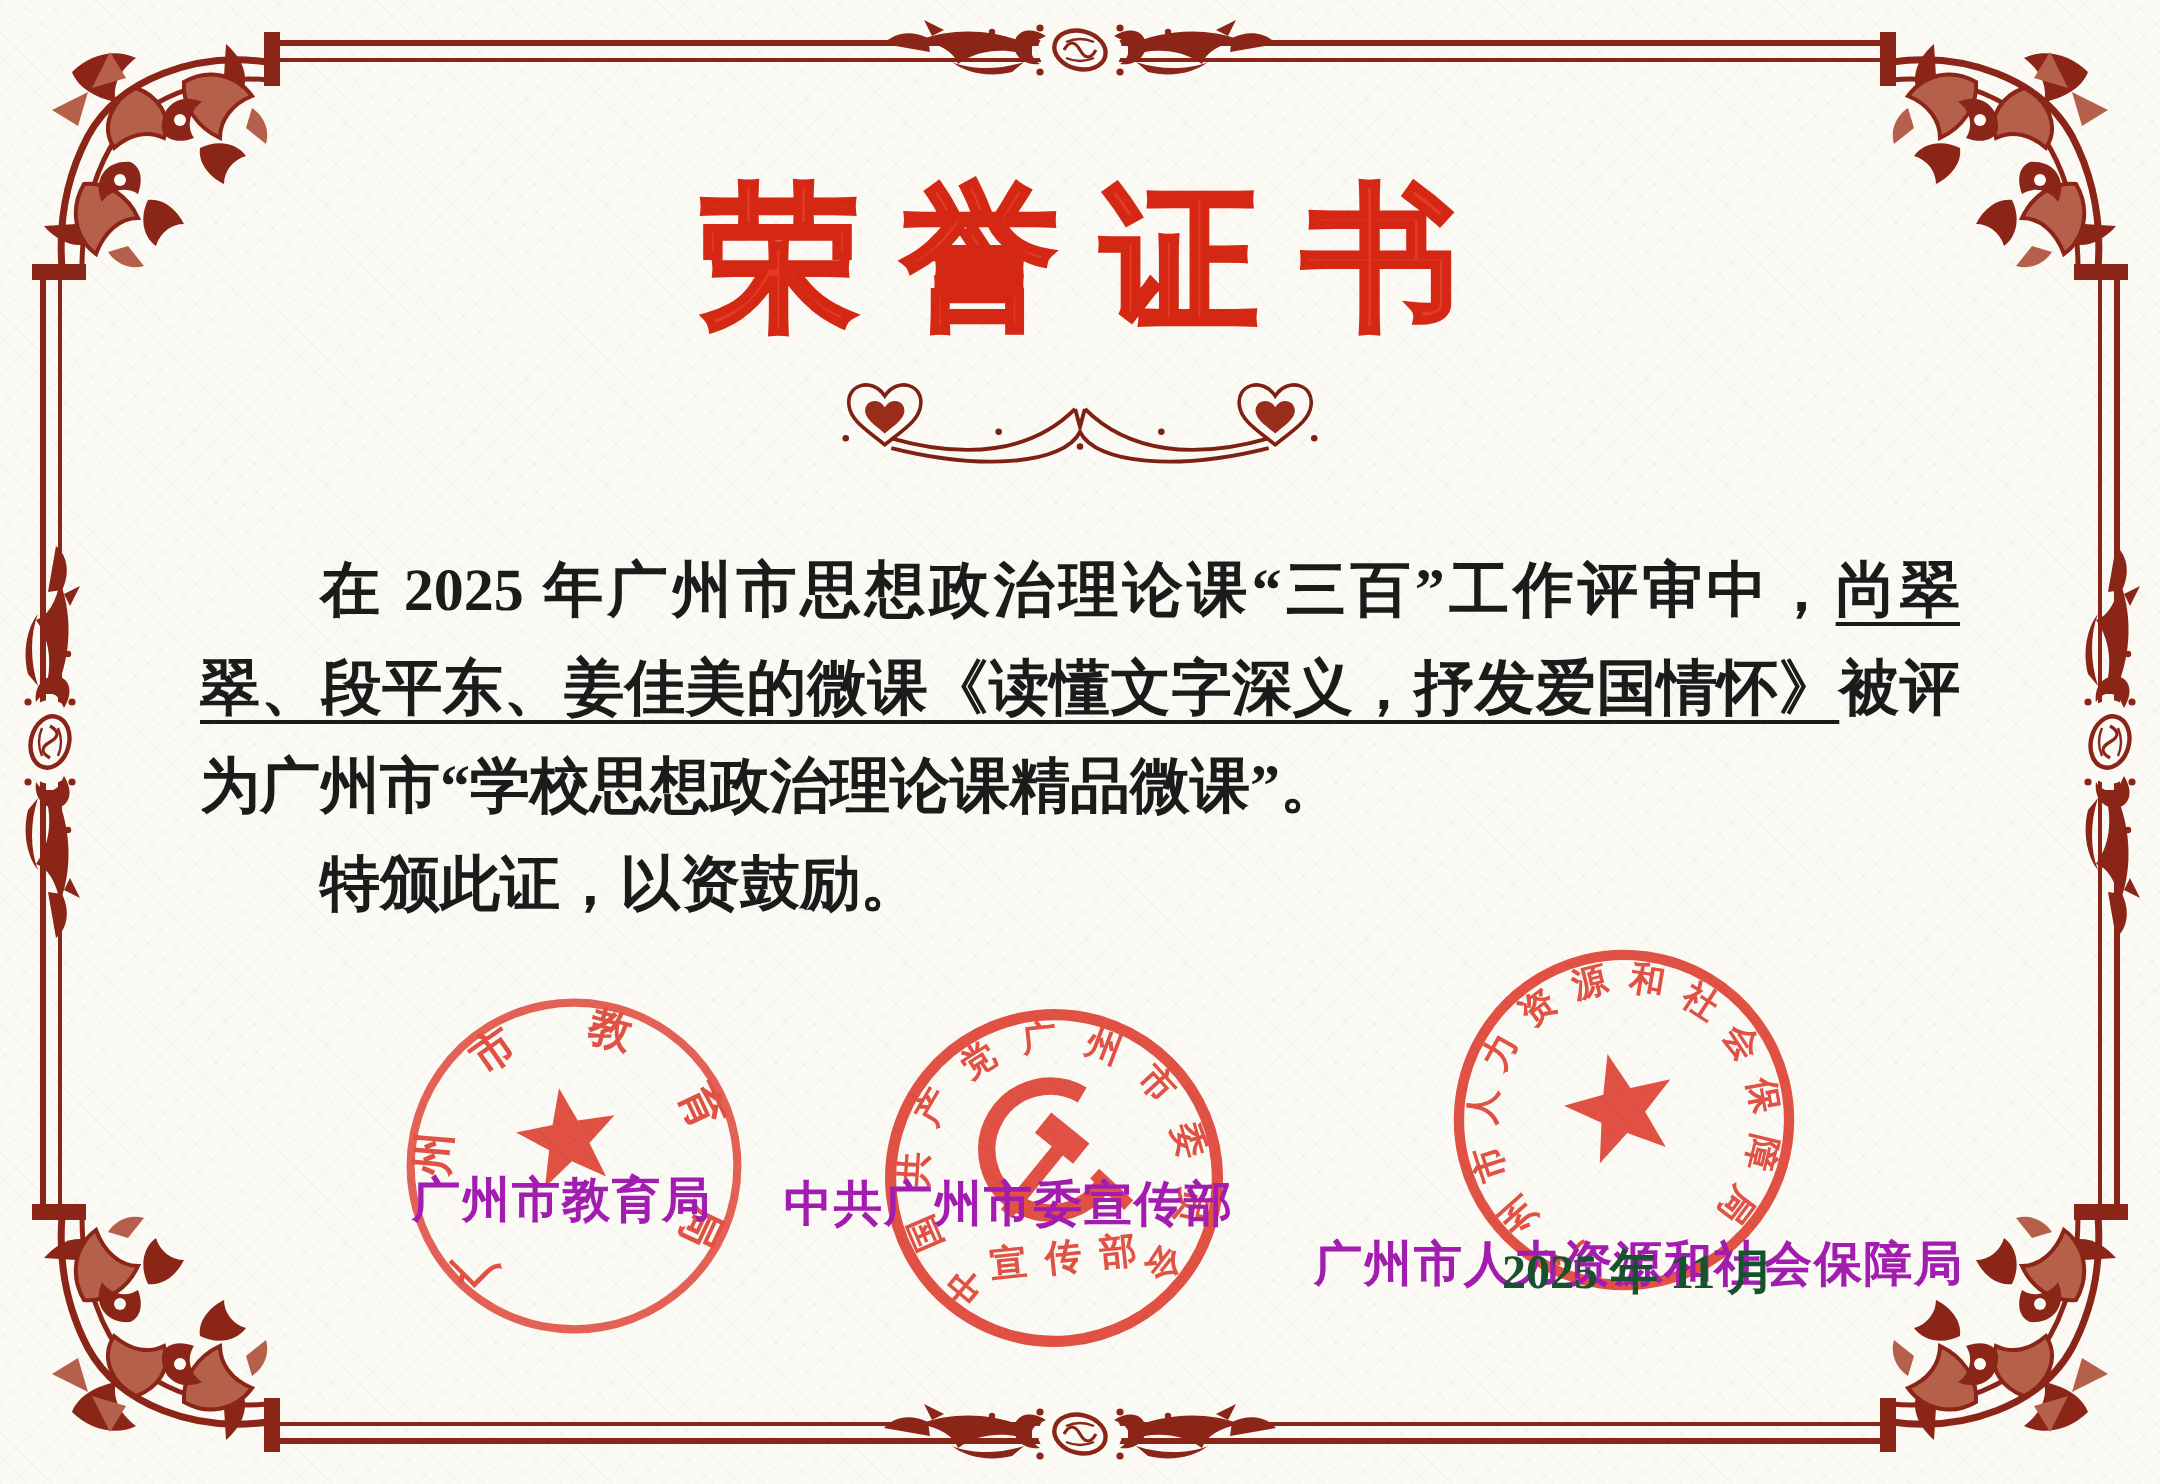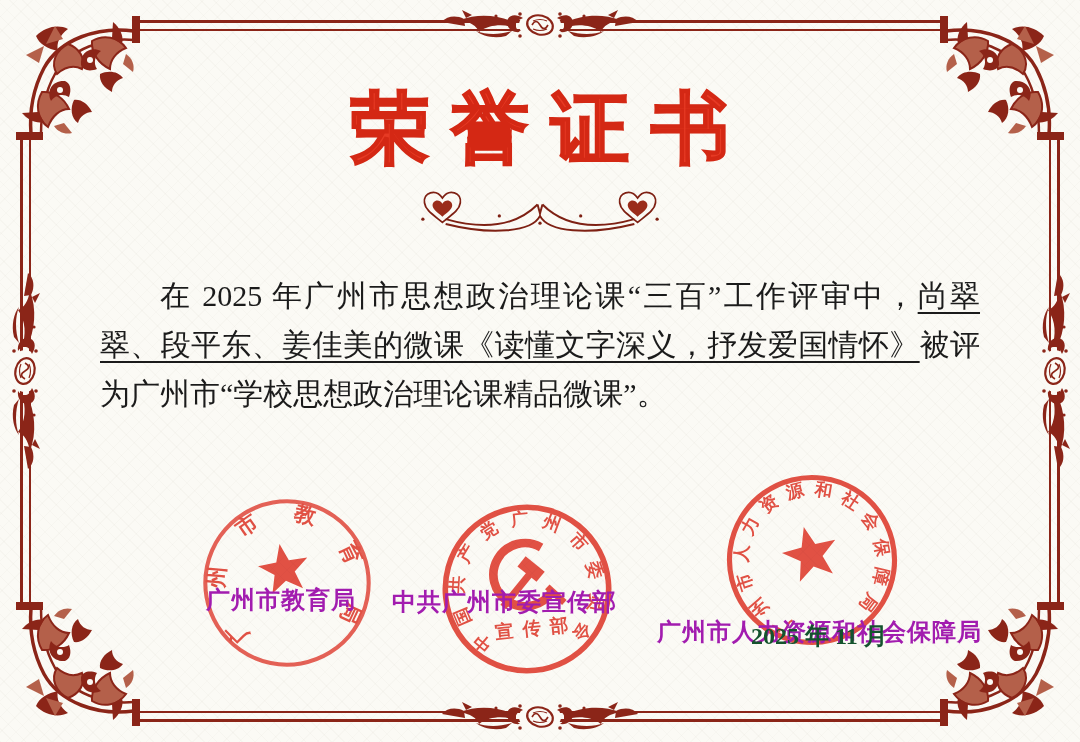--- a/index.html
+++ b/index.html
@@ -23,32 +23,32 @@
   .corner{position:absolute;width:150px;height:150px;}
   .c-tr{transform:scaleX(-1);}
   .c-bl{transform:scaleY(-1);}
   .c-br{transform:scale(-1,-1);}
   .edge-h{position:absolute;width:240px;height:44px;left:420px;}
   .edge-v{position:absolute;width:44px;height:240px;top:251px;}
 
   
   .title{
     position:absolute;top:90px;left:0;width:100%;
-    text-align:center;font-family:Liberation Serif, serif;
+    text-align:center;font-family:Liberation Sans, sans-serif;
     font-size:78px;line-height:1;font-weight:bold;color:#e63a24;
     letter-spacing:22px;text-indent:22px;
     text-shadow:0 0 1px #c61d0c;
     -webkit-text-stroke:2px #d42814;
   }
   .flourish{position:absolute;left:418px;top:184px;width:244px;height:54px;}
 
   
   .bodytext{
     position:absolute;left:100px;top:271px;width:880px;
-    font-size:30px;line-height:49px;color:#1b1b1b;font-weight:400;
+    font-size:30px;line-height:49px;color:#1b1b1b;font-weight:700;
     text-align:justify;text-justify:inter-ideograph;
   }
   .bodytext p{margin:0;text-indent:2em;}
   .uline{
     text-decoration:underline;
     text-decoration-thickness:2px;
     text-underline-offset:6px;
   }
 
   
@@ -180,20 +180,21 @@
   <path d="M270 23 C 266 16, 257 19, 258 26 C 259 31, 264 34, 270 39 C 276 34, 281 31, 282 26 C 283 19, 274 16, 270 23 Z" fill="#9a2c1a"></path>
   <circle cx="100" cy="38" r="2" fill="#7e2013"></circle>
   <circle cx="200" cy="38" r="2" fill="#7e2013"></circle>
   <circle cx="150" cy="47" r="2" fill="#7e2013"></circle>
   <circle cx="6" cy="42" r="2" fill="#7e2013"></circle>
   <circle cx="294" cy="42" r="2" fill="#7e2013"></circle>
 </svg>
 
 <div class="bodytext">
   <p><span>在 2025 年广州市思想政治理论课“三百”工作评审中，</span><span class="uline">尚翠翠、段平东、姜佳美的微课《读懂文字深义，抒发爱国情怀》</span><span>被评为广州市“学校思想政治理论课精品微课”。</span></p>
+  <p>特颁此证，以资鼓励。</p>
 </div>
 
 <svg class="stamp" viewBox="0 0 190 190" style="left:190px;top:486px;width:194px;height:194px;transform:rotate(-10deg)">
   <circle cx="95" cy="95" r="80" stroke-width="4" opacity="0.9"></circle>
   <g>
       <text x="95" y="33" class="ring-ch" font-size="21" transform="rotate(-125 95 95)">广</text>
       <text x="95" y="33" class="ring-ch" font-size="21" transform="rotate(-75 95 95)">州</text>
       <text x="95" y="33" class="ring-ch" font-size="21" transform="rotate(-25 95 95)">市</text>
       <text x="95" y="33" class="ring-ch" font-size="21" transform="rotate(25 95 95)">教</text>
       <text x="95" y="33" class="ring-ch" font-size="21" transform="rotate(75 95 95)">育</text>

